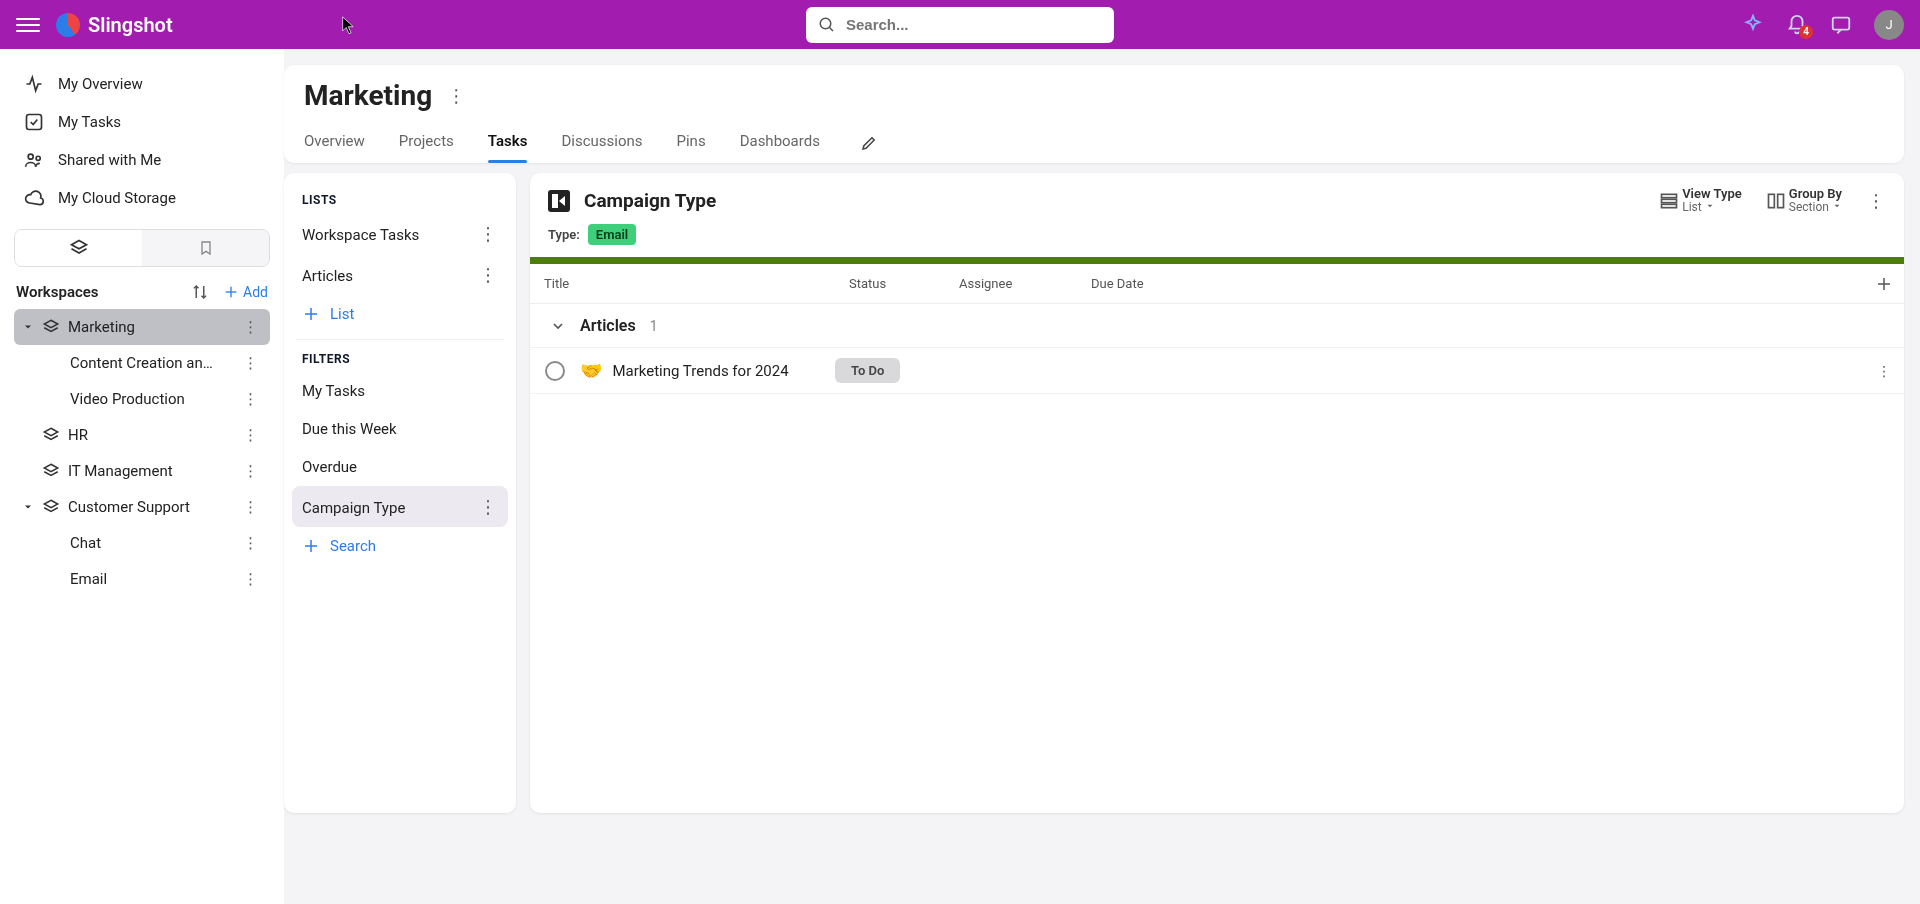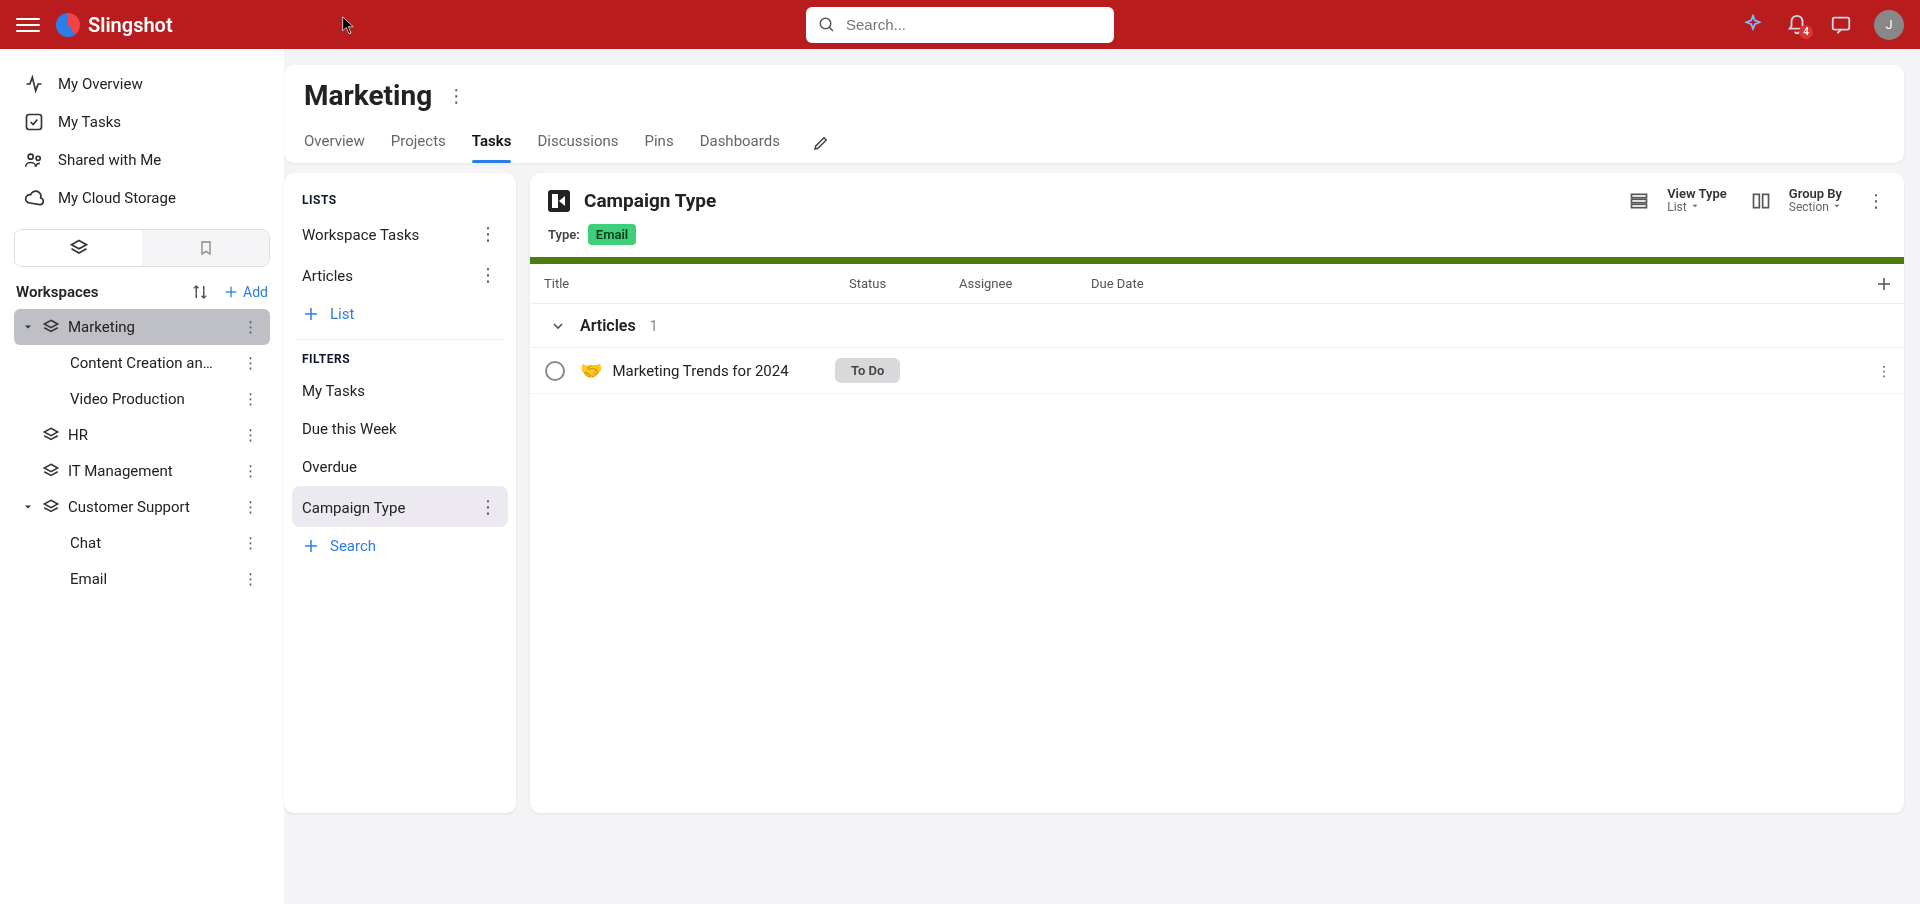--- a/index.html
+++ b/index.html
@@ -1,27 +1,27 @@
 <!DOCTYPE html>
 <html><head>
 <meta charset="utf-8">
 <style>
   * { box-sizing: border-box; margin: 0; padding: 0; }
   body { font-family: -apple-system, BlinkMacSystemFont, "Segoe UI", Roboto, Arial, sans-serif; font-size: 14px; color:#222; background:#f4f4f6; overflow:hidden; }
   .app { width:1920px; height:904px; display:flex; flex-direction:column; }
   
-  .topbar { height:49px; background:#b91c1c; display:flex; align-items:center; padding:0 16px; color:#fff; gap:16px; }
+  .topbar { height:49px; background:#a21caf; display:flex; align-items:center; padding:0 16px; color:#fff; gap:16px; }
   .hamburger { width:24px; height:24px; display:flex; flex-direction:column; justify-content:center; gap:4px; cursor:pointer;}
   .hamburger span{ display:block; height:2px; background:#fff; border-radius:2px;}
   .brand { display:flex; align-items:center; gap:8px; }
   .brand-logo { width:24px; height:24px; border-radius:50%; background: conic-gradient(#e44 0 40%, #2b7de9 40% 100%); position:relative;}
   .brand-name { font-size:20px; font-weight:600;}
   .searchwrap { margin-left:auto; margin-right:auto; position:relative; }
   .searchbox { width:308px; height:36px; border-radius:6px; background:#fff; display:flex; align-items:center; padding:0 12px; color:#555;}
-  .searchbox input { border:none; outline:none; flex:1; font-size:15px; color:#333; background:transparent;}
+  .searchbox input { border:none; outline:none; flex:1; font-size:15px; color:#333; background:transparent;font-weight:bold;}
   .search-icon { width:18px; height:18px; margin-right:10px; }
   .topbar-right { display:flex; align-items:center; gap:22px; margin-left:auto; }
   .sparkle-icon,.bell-icon,.chat-icon { width:22px; height:22px; position:relative;}
   .badge { position:absolute; bottom:-3px; right:-5px; background:#d33; color:#fff; font-size:10px; border-radius:8px; padding:0 4px; line-height:14px; font-weight:600;}
   .avatar { width:30px; height:30px; border-radius:50%; background:#888; display:flex; align-items:center; justify-content:center; font-size:13px; color:#fff;}
   
   .body { flex:1; display:flex; min-height:0; }
   
   .sidebar { width:284px; background:#fff; padding:16px 14px 0 14px; display:flex; flex-direction:column; overflow-y:auto;}
   .nav-item { display:flex; align-items:center; gap:14px; padding:9px 10px; border-radius:6px; cursor:pointer; font-size:15px; color:#222;}
@@ -41,21 +41,21 @@
   .tree-row.active { background:#bfbfc6;}
   .tree-caret { width:12px; height:12px; }
   .tree-icon { width:18px; height:18px;}
   .tree-label { flex:1; white-space:nowrap; overflow:hidden; text-overflow:ellipsis;}
   .tree-menu { color:#555; padding:0 4px; cursor:pointer;}
   
   .main { flex:1; display:flex; flex-direction:column; padding:16px 16px 16px 0; min-width:0;}
   .main-card { background:#fff; border-radius:10px; padding:14px 20px 0 20px; box-shadow: 0 1px 3px rgba(0,0,0,.06);}
   .page-title-row { display:flex; align-items:center; gap:14px;}
   .page-title { font-size:28px; font-weight:700;}
-  .tabs { display:flex; gap:26px; margin-top:12px; border-bottom:1px solid transparent;}
+  .tabs { display:flex; gap:34px; margin-top:12px; border-bottom:1px solid transparent;}
   .tab { padding:8px 0 12px 0; color:#666; font-size:15px; cursor:pointer; position:relative;}
   .tab.active { color:#111; font-weight:600;}
   .tab.active::after { content:""; position:absolute; left:0; right:0; bottom:-1px; height:3px; background:#2b7de9; border-radius:3px;}
   .edit-tabs { margin-left:6px; display:flex; align-items:center;}
   .content-row { display:flex; gap:14px; margin-top:10px; min-height:640px;}
   
   .lists-panel { width:232px; background:#fff; border-radius:10px; box-shadow: 0 1px 3px rgba(0,0,0,.08); padding:14px 8px;}
   .panel-head { font-size:12px; font-weight:700; color:#0f172a; letter-spacing:.5px; padding:6px 10px;}
   .panel-item { display:flex; align-items:flex-end; justify-content:space-between; padding:10px 10px; border-radius:8px; cursor:pointer; font-size:15px;}
   .panel-item.active { background:#eceaf0;}
@@ -63,21 +63,21 @@
   .divider { height:1px; background:#eee; margin:6px 4px;}
   
   .tasks-panel { flex:1; background:#fff; border-radius:10px; box-shadow: 0 1px 3px rgba(0,0,0,.08); display:flex; flex-direction:column; min-width:0;}
   .tasks-head { display:flex; align-items:center; justify-content:space-between; padding:14px 18px 6px 18px;}
   .tasks-head-left { display:flex; align-items:center; gap:14px;}
   .collapse-btn { width:22px; height:22px; background:#222; border-radius:3px; position:relative;}
   .collapse-btn::before{content:"";position:absolute;left:4px;top:4px;bottom:4px;width:6px;background:#fff;}
   .collapse-btn::after{content:"";position:absolute;right:5px;top:50%;transform:translateY(-50%);border-top:5px solid transparent;border-bottom:5px solid transparent;border-right:6px solid #fff;}
   .tasks-title { font-size:19px; font-weight:700;}
   .view-controls { display:flex; align-items:center; gap:24px;}
-  .vc { display:flex; align-items:center; gap:18px; cursor:pointer;}
+  .vc { display:flex; align-items:center; gap:3px; cursor:pointer;}
   .vc-labels { display:flex; flex-direction:column; line-height:1.1;}
   .vc-label-top { font-size:13px; font-weight:600; color:#333;}
   .vc-label-bot { font-size:12px; color:#666;}
   .kebab { width:20px; text-align:center; color:#555; cursor:pointer; font-size:18px;}
   .chip-row { padding:4px 18px 12px 18px; display:flex; align-items:center; gap:8px; font-size:13px; color:#444;}
   .chip { background:#2ecc71; color:#0a4; color:#064; font-weight:600; padding:3px 8px; border-radius:4px; color:#0a3d1f; background:#3fcf7a; color:#083; }
   .chip { background:#3fcf7a; color:#063a18; }
   .col-head { display:flex; border-top:7px solid #4d7c0f; border-bottom:1px solid #eee;}
   .col { padding:12px 14px; font-size:13px; color:#555;}
   .col-title { flex:0 0 305px;}

